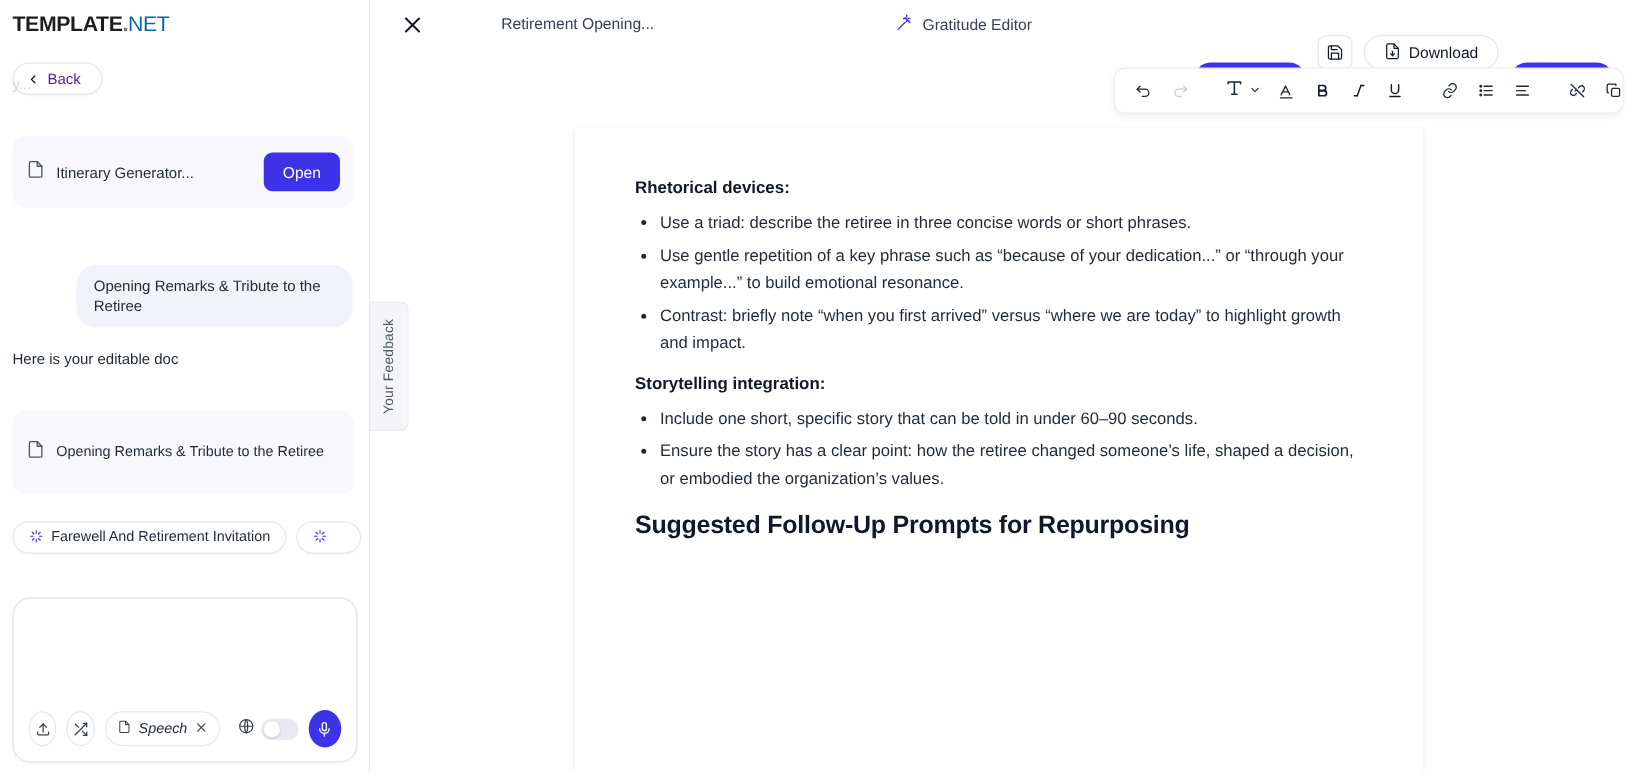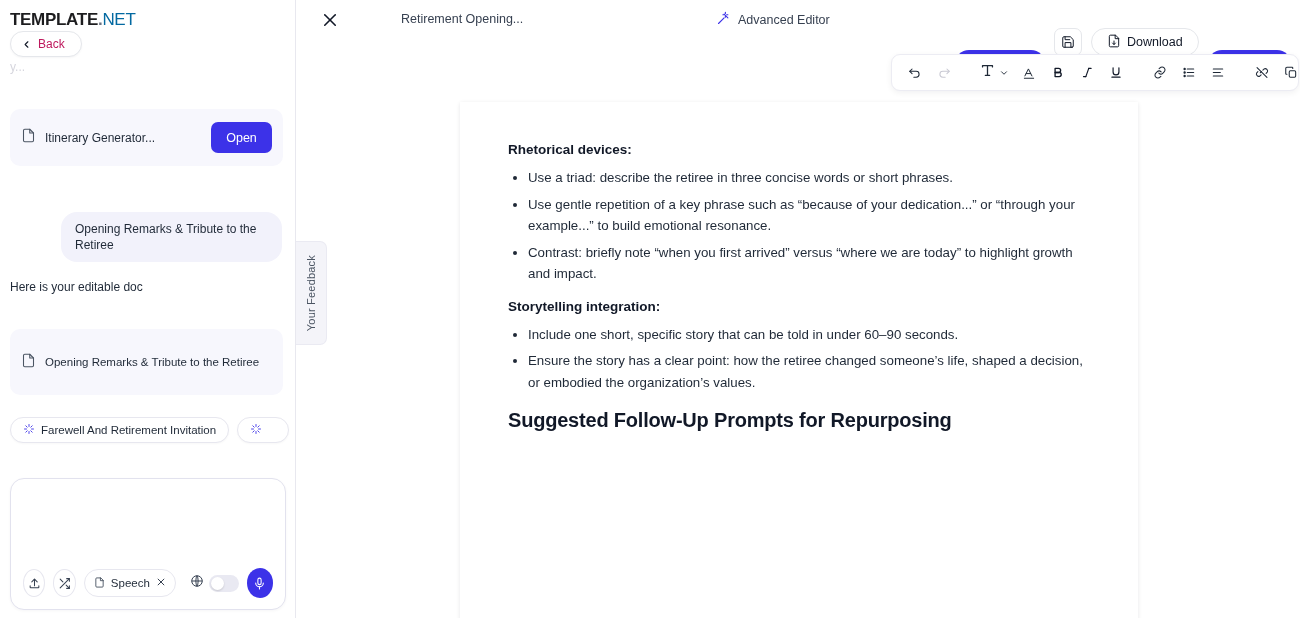--- a/index.html
+++ b/index.html
@@ -33,32 +33,32 @@
     font-size: 17px;
     font-weight: 700;
     letter-spacing: -0.3px;
     color: #1d1d1f;
   }
   .brand .net { color: #0369a1; font-weight: 400; }
   .brand .dot { color: #6b7280; }
 
   .back-btn {
     position: absolute;
-    left: 10px; top: 31px;
+    left: 10px; top: 50px;
     height: 26px;
     min-width: 72px;
     padding: 0 14px 0 10px;
     display: flex;
     align-items: center;
     gap: 6px;
     border: 1px solid #e5e7eb;
     border-radius: 13px;
     background: #fff;
     font-size: 12px;
-    color: #be185d;
+    color: #4c1d95;
     cursor: pointer;
     box-shadow: 0 1px 2px rgba(16,24,40,0.04);
   }
   .back-btn svg { display: block; }
 
   .faded-text {
     position: absolute;
     left: 10px; top: 60px;
     font-size: 12px;
     color: #d6d6de;
@@ -193,20 +193,21 @@
     font-family: "Liberation Sans", sans-serif;
   }
   .composer-input::placeholder { color: #c6c6d0; }
   .composer-bar {
     position: absolute;
     left: 12px; right: 12px; bottom: 11px;
     height: 30px;
     display: flex;
     align-items: center;
     gap: 8px;
+    font-style: italic;
   }
   .round-btn {
     width: 28px; height: 28px;
     border-radius: 50%;
     border: 1px solid #e7e7ef;
     background: #fff;
     display: flex; align-items: center; justify-content: center;
     cursor: pointer;
   }
   .speech-chip {
@@ -567,21 +568,21 @@
       </div>
       <div class="doc-title">Retirement Opening...</div>
       <div class="adv-editor">
         <span>
           <svg width="15" height="15" viewBox="0 0 24 24" fill="none" stroke="#3c32e8" stroke-width="1.8" stroke-linecap="round" stroke-linejoin="round">
               <path d="M15 4V2M15 10V8M11 6h2M17 6h2"></path>
               <path d="M4 20l9-9"></path>
               <path d="M13 5l6 6"></path>
             </svg>
         </span>
-        <span>Advanced Editor</span>
+        <span>Gratitude Editor</span>
       </div>
       <div class="top-actions">
         <button class="btn-pill btn-primary">
           <span>
             <svg width="14" height="14" viewBox="0 0 24 24" fill="none" stroke="#fff" stroke-width="1.8" stroke-linecap="round" stroke-linejoin="round">
                 <path d="M3 17l1.5-9 4.5 4 3-6 3 6 4.5-4L21 17z"></path>
               </svg>
           </span>
           <span>Go Pro</span>
         </button>

